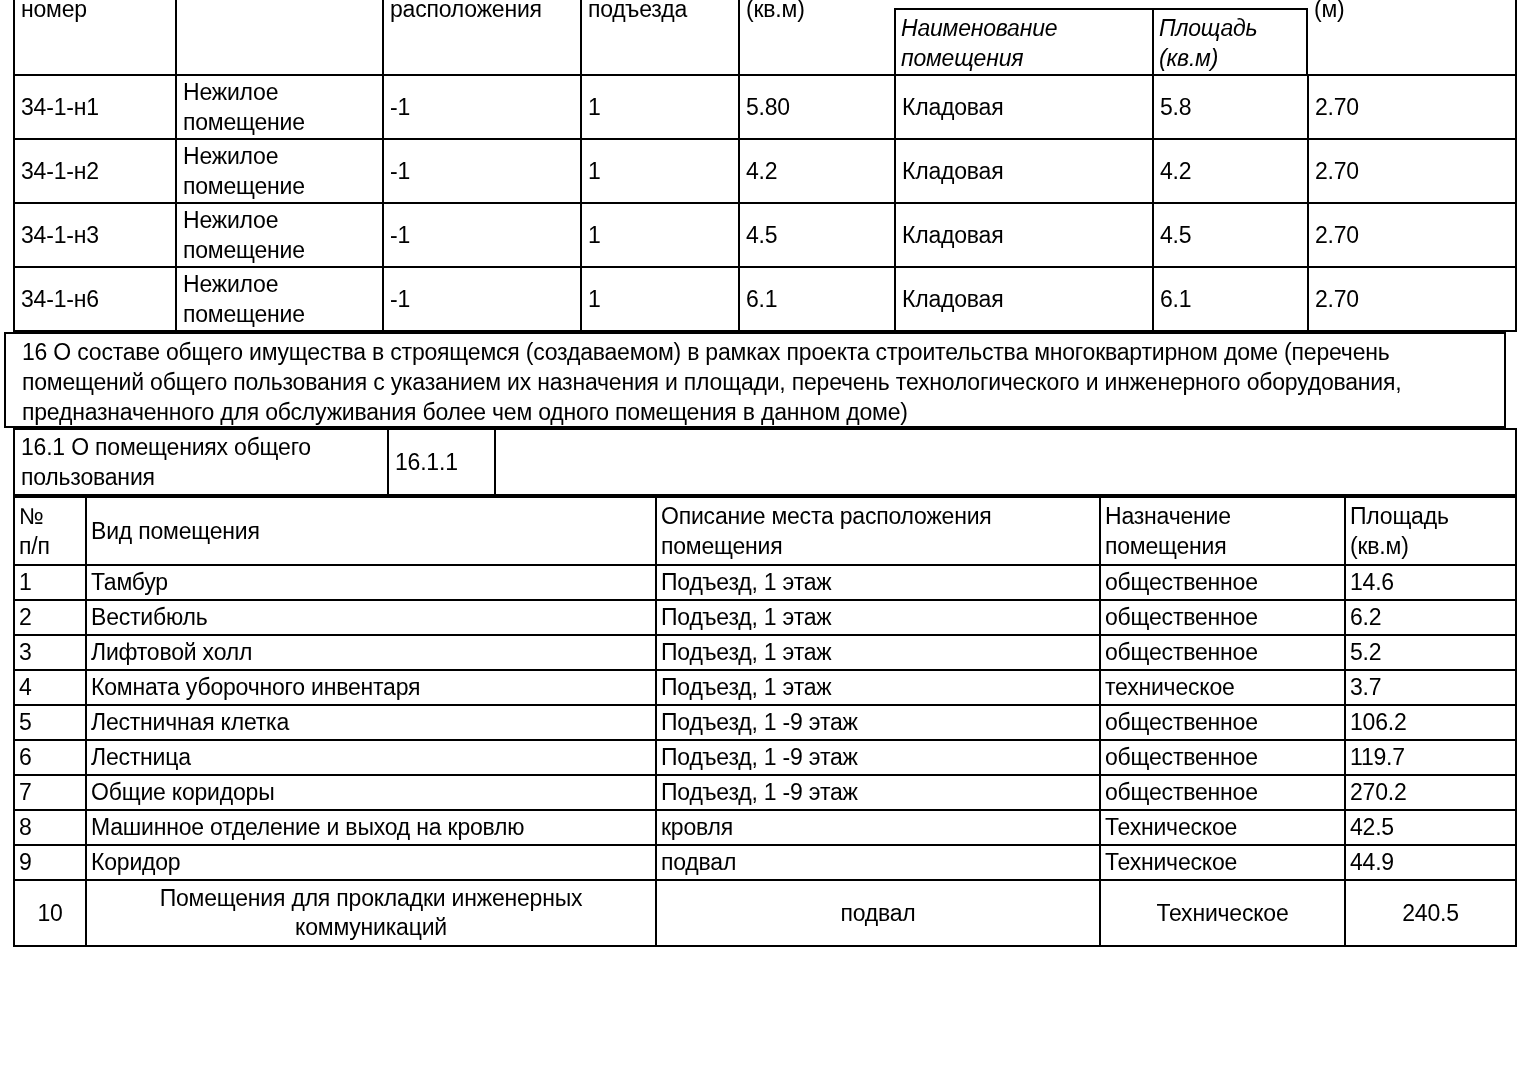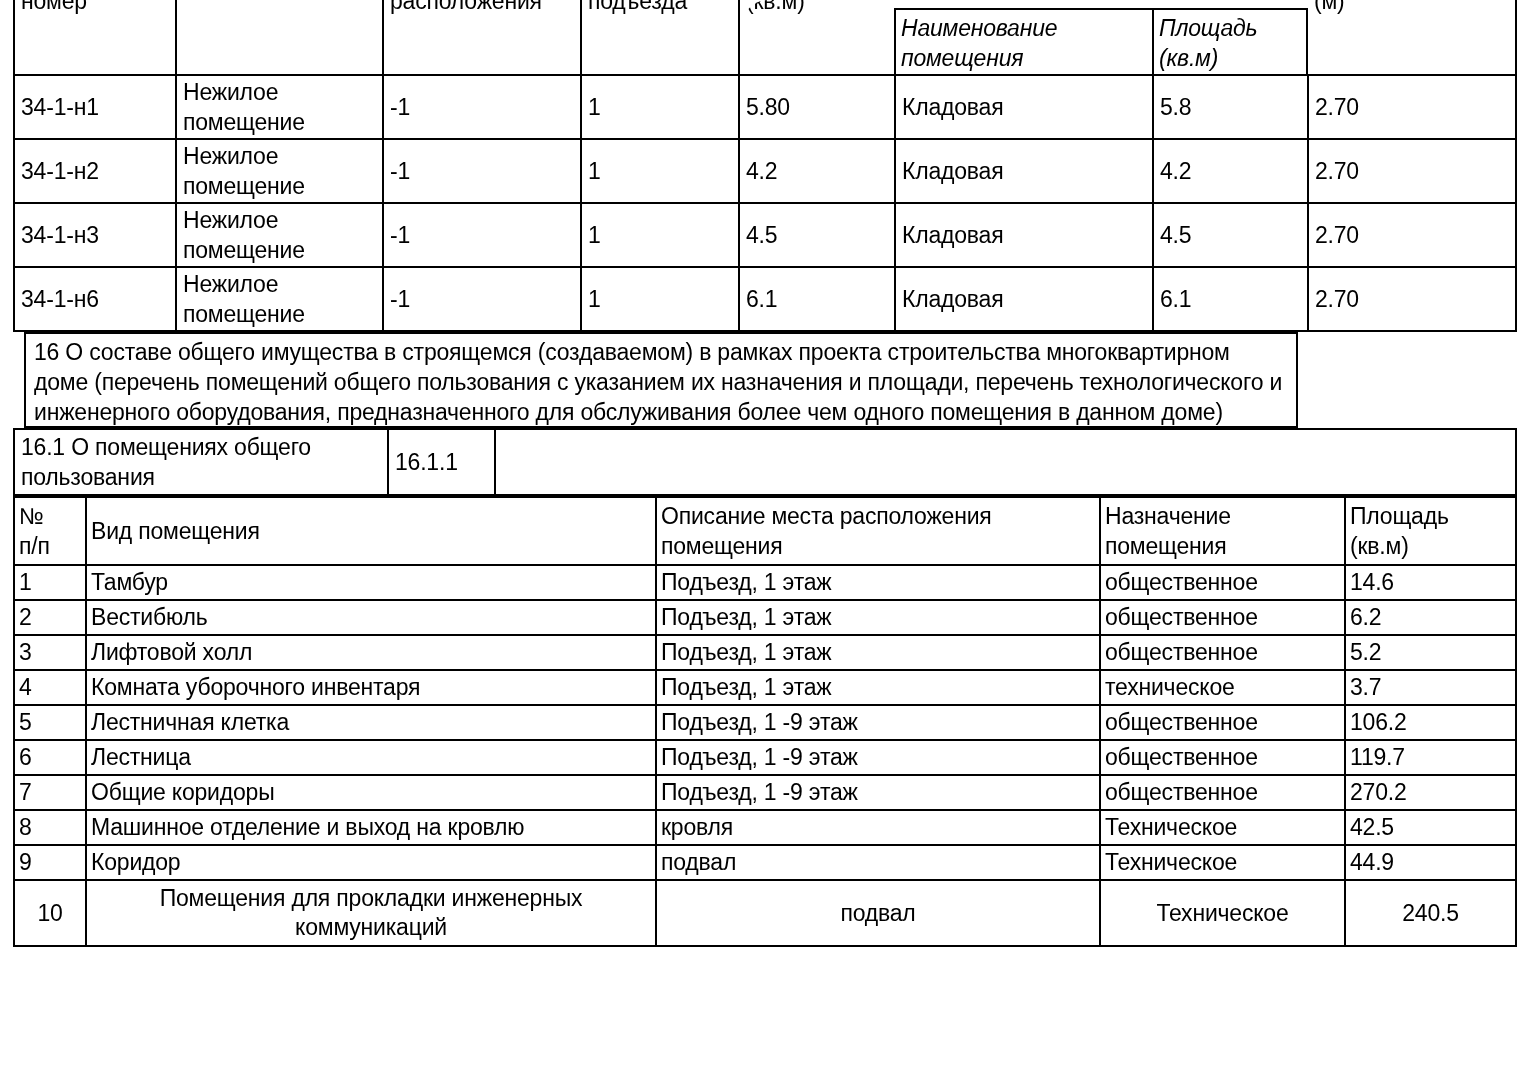--- a/index.html
+++ b/index.html
@@ -20,43 +20,43 @@
     border: 2px solid #000;
     padding: 1px 6px;
     vertical-align: middle;
     line-height: 30px;
     overflow: hidden;
     word-wrap: break-word;
   }
   
   .t1 tr { height: 48px; }
   .t1 tr.h { height: 75px; }
-  .t1 tr.h td { border-top: none; vertical-align: top; padding-top: 0; }
+  .t1 tr.h td { border-top: none; vertical-align: top; padding-top: 8px; }
   .t1 tr.h td .clipspan { position: relative; top: -14px; display: block; line-height: 30px; }
-  .t1 tr.h td.nbr { border-right: none; border-radius: 29px; }
+  .t1 tr.h td.nbr { border-right: none; }
   .t1 tr.h td.nblr { border-left: none; border-right: none; }
   .t1 tr.h td.nbl { border-left: none; }
   .t1 tr.h td.inner { padding-top: 13px; font-style: italic; }
   
   .overlay {
     position: absolute;
     left: 894px; top: 8px;
     width: 414px; height: 67px;
     border: 2px solid #000;
     border-bottom: none;
     pointer-events: none;
   }
   .overlay .divider { position: absolute; left: 256px; top: 0; bottom: 0; width: 2px; background: #000; }
   
   .sec16 {
-    margin-left: 24px;
-    width: 1274px;
+    margin-left: 4px;
+    width: 1502px;
     height: 96px;
     border: 2px solid #000;
-    padding: 3px 8px;
+    padding: 3px 16px;
     line-height: 30px;
     overflow: hidden;
   }
   
   .t161 tr { height: 66px; }
   
   .t2 tr { height: 35px; }
   .t2 tr.h { height: 68px; }
   .t2 tr.tall { height: 66px; text-align: center; }
   .t2 td { padding: 1px 4px; line-height: 29px; }

